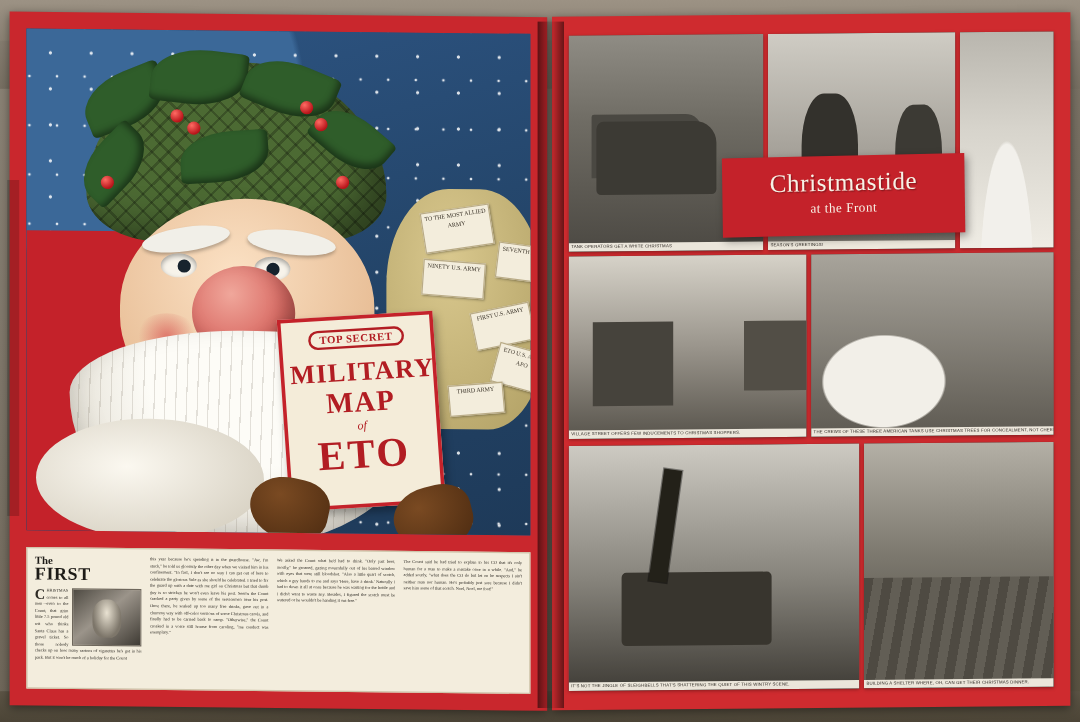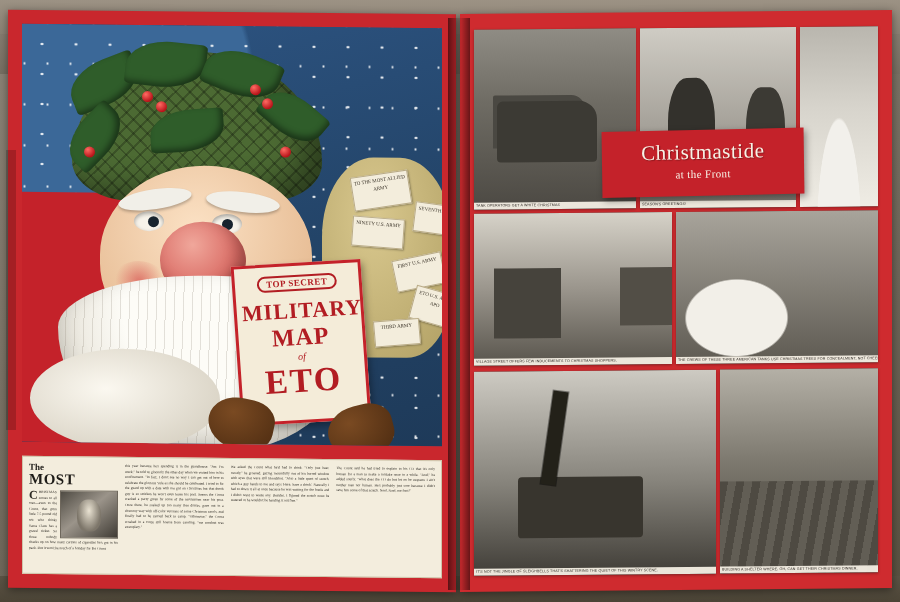--- a/index.html
+++ b/index.html
@@ -513,21 +513,21 @@
           <div class="eto">ETO</div>
         </div>
         <div class="glove a"></div>
         <div class="glove b"></div>
       </div>
 
       <div class="article">
         <div class="art-col c1">
           <div class="art-title">
             <span>The</span>
-            <span class="big">MOST</span>
+            <span class="big">FIRST</span>
           </div>
           <div class="art-thumb"></div>
           <div class="dropcap">CHRISTMAS comes to all men—even to the Count, that grim little 7.5 pound old wit who thinks Santa Claus has a gravel ticket. So those nobody checks up on how many cartons of cigarettes he's got in his pack. But it won't be much of a holiday for the Count</div>
         </div>
         <div class="art-col c2">
           <div>this year because he's spending it in the guardhouse. "Aw, I'm stuck," he told us gloomily the other day when we visited him in his confinement. "In fact, I don't see no way I can get out of here to celebrate the glorious Yule as she should be celebrated. I tried to fix the guard up with a date with me girl on Christmas but that dumb guy is so stricken he won't even leave his post. Seems the Count cracked a party given by some of the servicemen near his post. Once there, he soaked up too many free drinks, gave out in a chummy way with off-color versions of some Christmas carols, and finally had to be carried back to camp. "Otherwise," the Count croaked in a voice still hoarse from caroling, "me conduct was exemplary."</div>
         </div>
         <div class="art-col c3">
           <div>We asked the Count what he'd had to drink. "Only just beer, mostly," he groaned, gazing mournfully out of his barred window with eyes that were still bloodshot. "Also a little quart of scotch, which a guy hands to me and says 'Here, have a drink.' Naturally I had to down it all at once because he was waiting for the bottle and I didn't want to waste any. Besides, I figured the scotch must be watered or he wouldn't be handing it out free."</div>
         </div>

